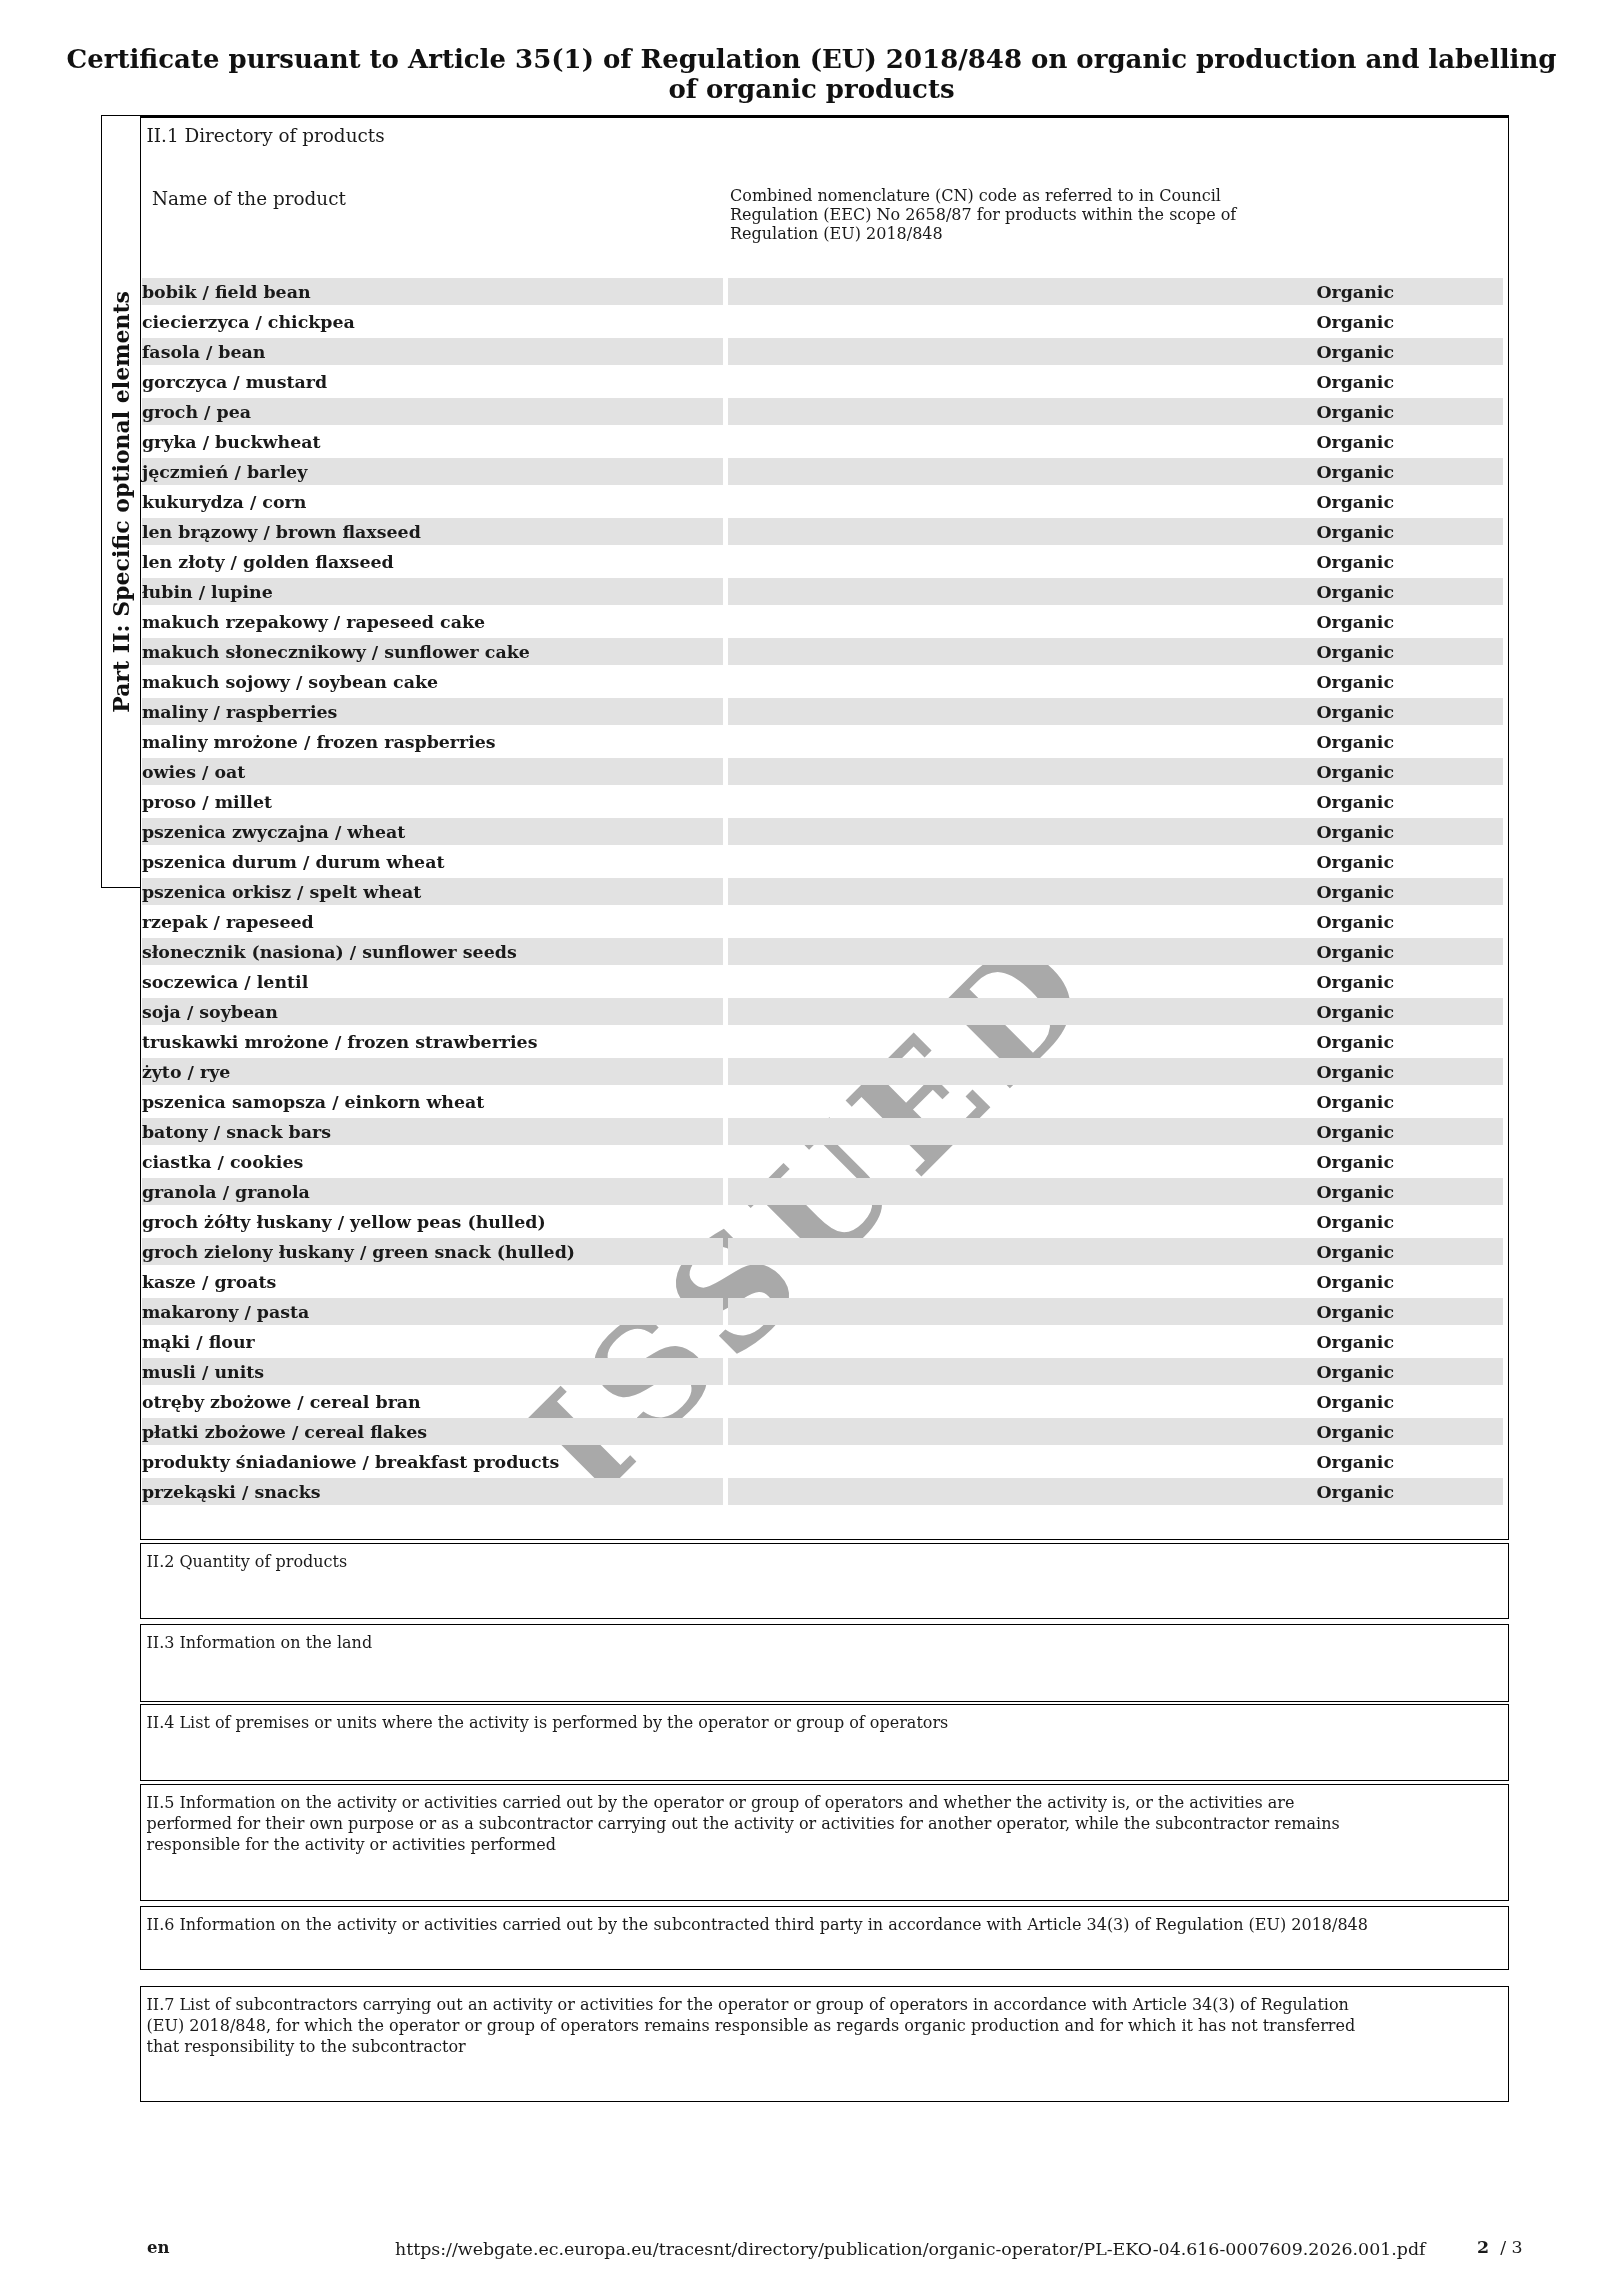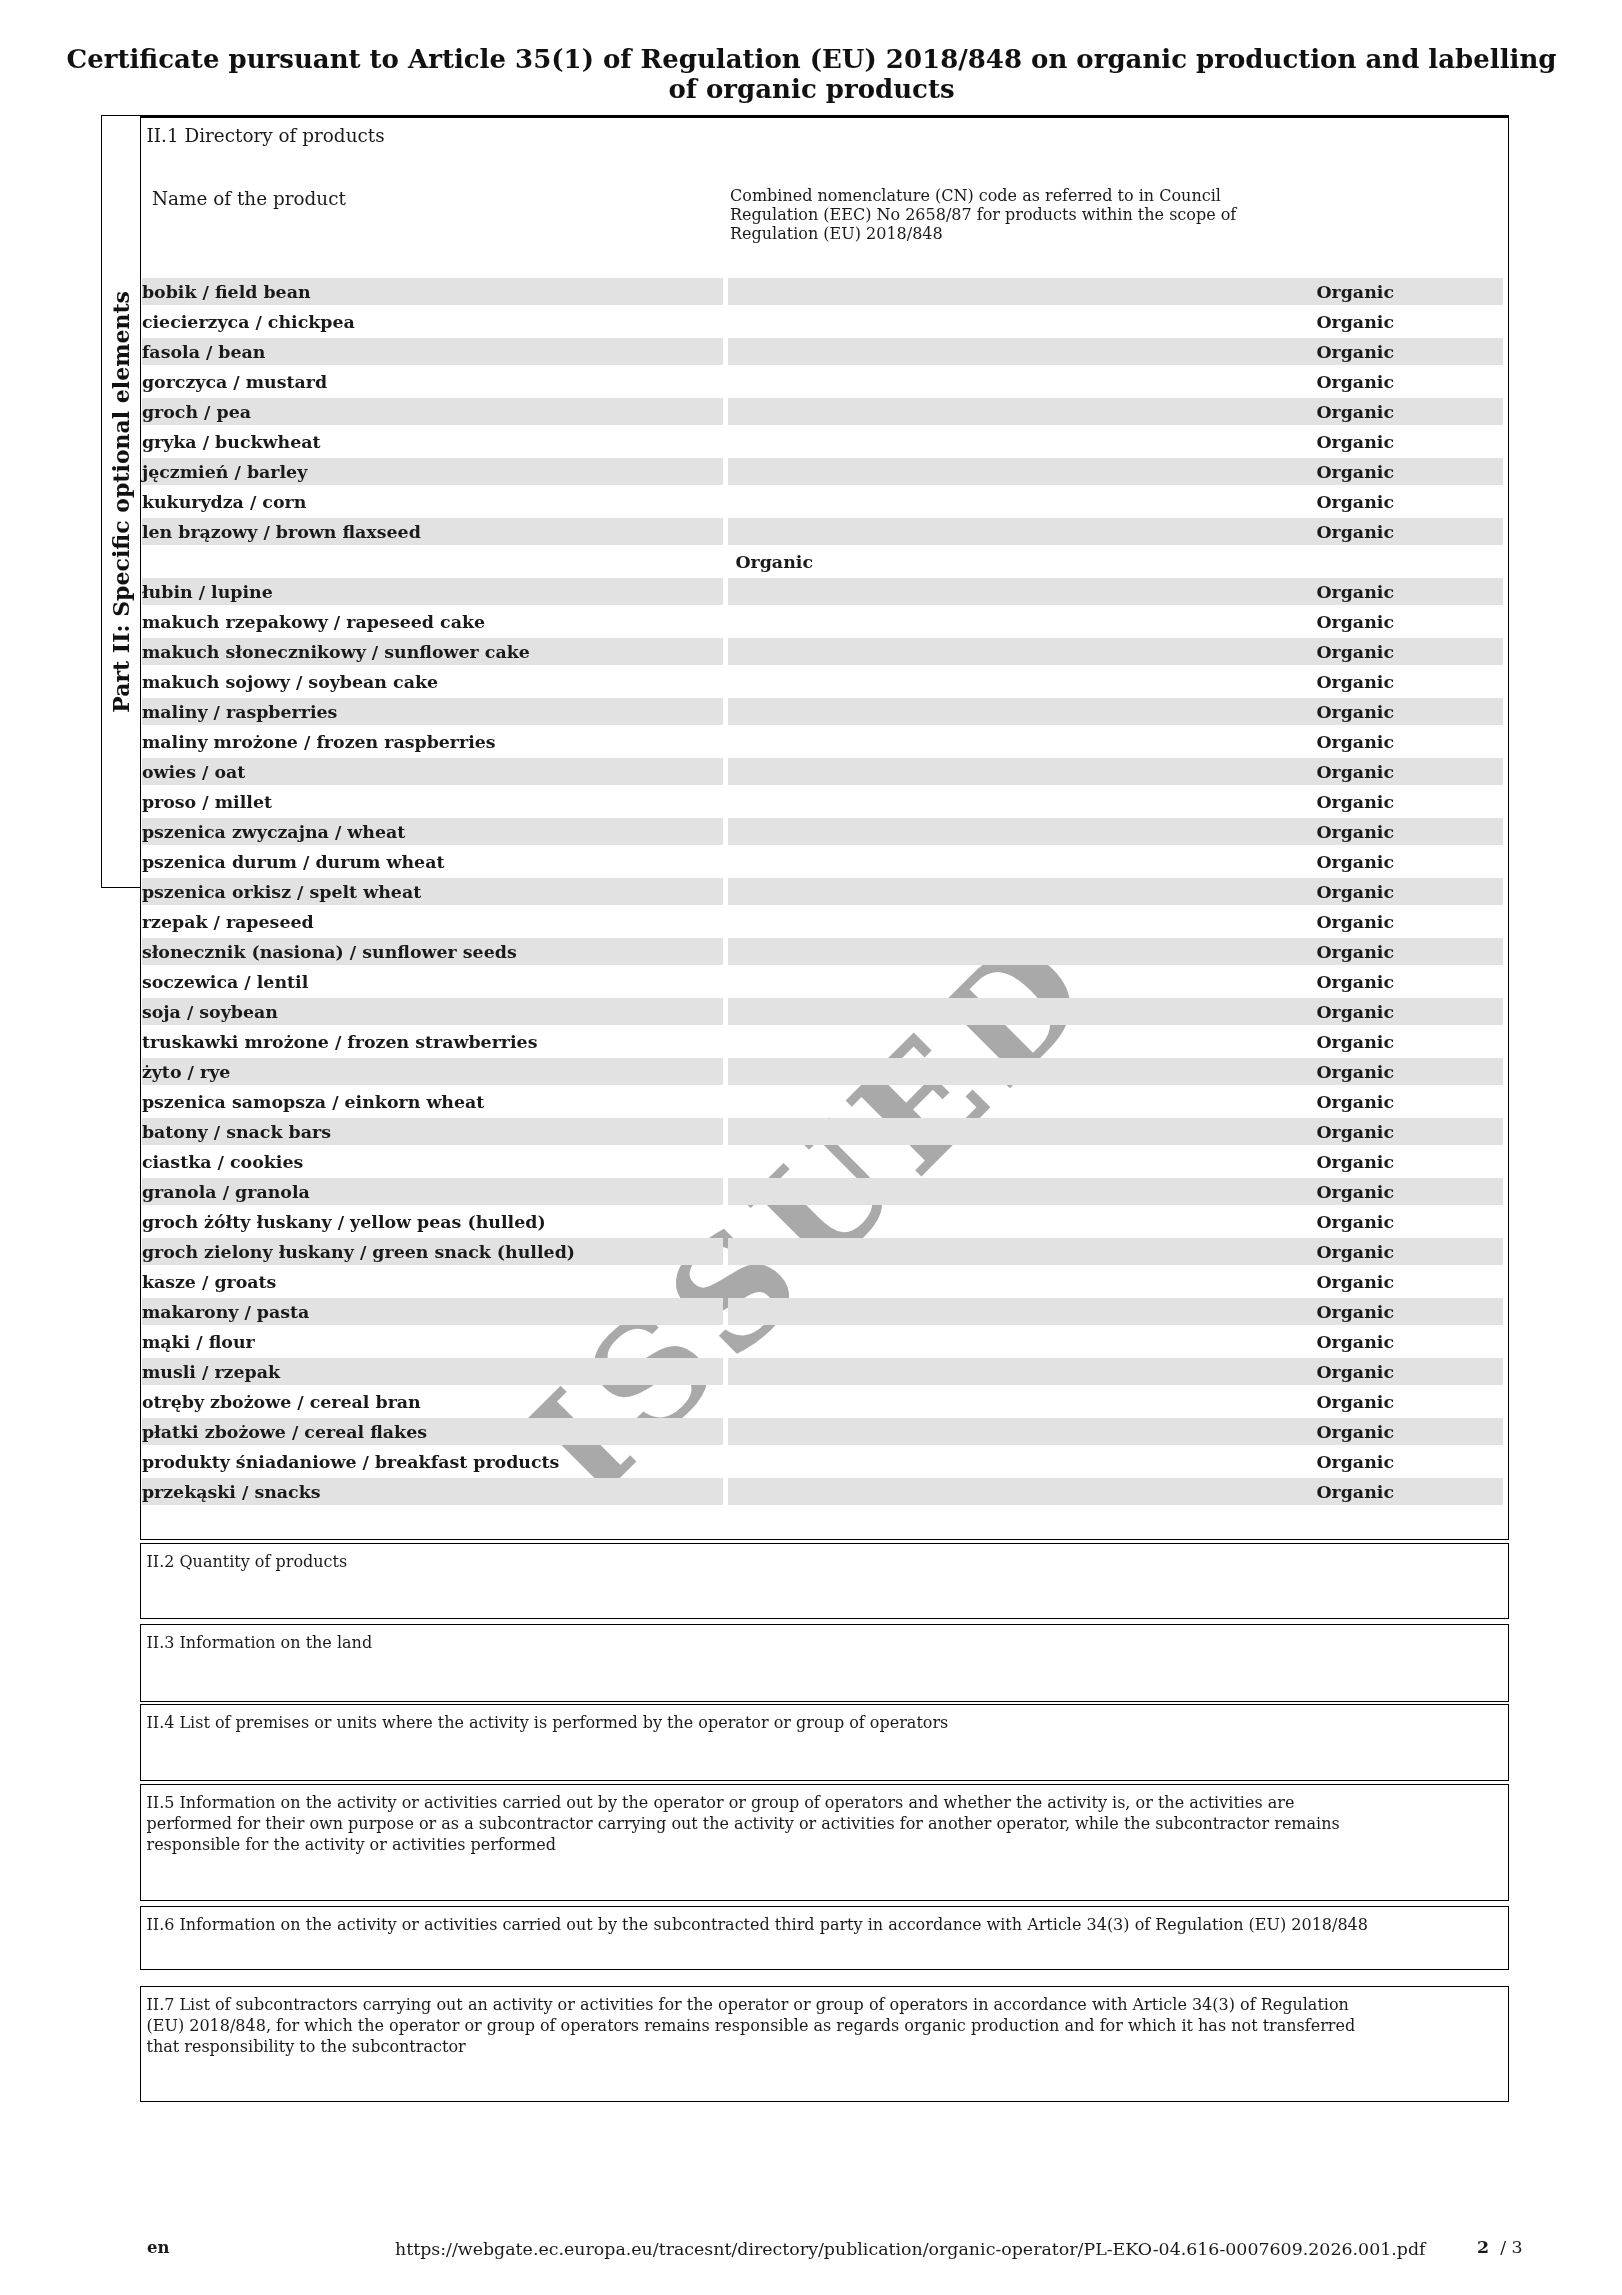--- a/index.html
+++ b/index.html
@@ -159,20 +159,21 @@
         <span class="status-text">Organic</span>
       </div>
     </div>
         <div class="row odd">
       <div class="cell cell-name">len brązowy / brown flaxseed</div>
       <div class="cell cell-status">
         <span class="status-text">Organic</span>
       </div>
     </div>
         <div class="row">
+      <div class="cell cell-name">len złoty / golden flaxseed</div>
       <div class="cell cell-status">
         <span class="status-text">Organic</span>
       </div>
     </div>
         <div class="row odd">
       <div class="cell cell-name">łubin / lupine</div>
       <div class="cell cell-status">
         <span class="status-text">Organic</span>
       </div>
     </div>
@@ -320,21 +321,21 @@
         <span class="status-text">Organic</span>
       </div>
     </div>
         <div class="row">
       <div class="cell cell-name">mąki / flour</div>
       <div class="cell cell-status">
         <span class="status-text">Organic</span>
       </div>
     </div>
         <div class="row odd">
-      <div class="cell cell-name">musli / rzepak</div>
+      <div class="cell cell-name">musli / units</div>
       <div class="cell cell-status">
         <span class="status-text">Organic</span>
       </div>
     </div>
         <div class="row">
       <div class="cell cell-name">otręby zbożowe / cereal bran</div>
       <div class="cell cell-status">
         <span class="status-text">Organic</span>
       </div>
     </div>

